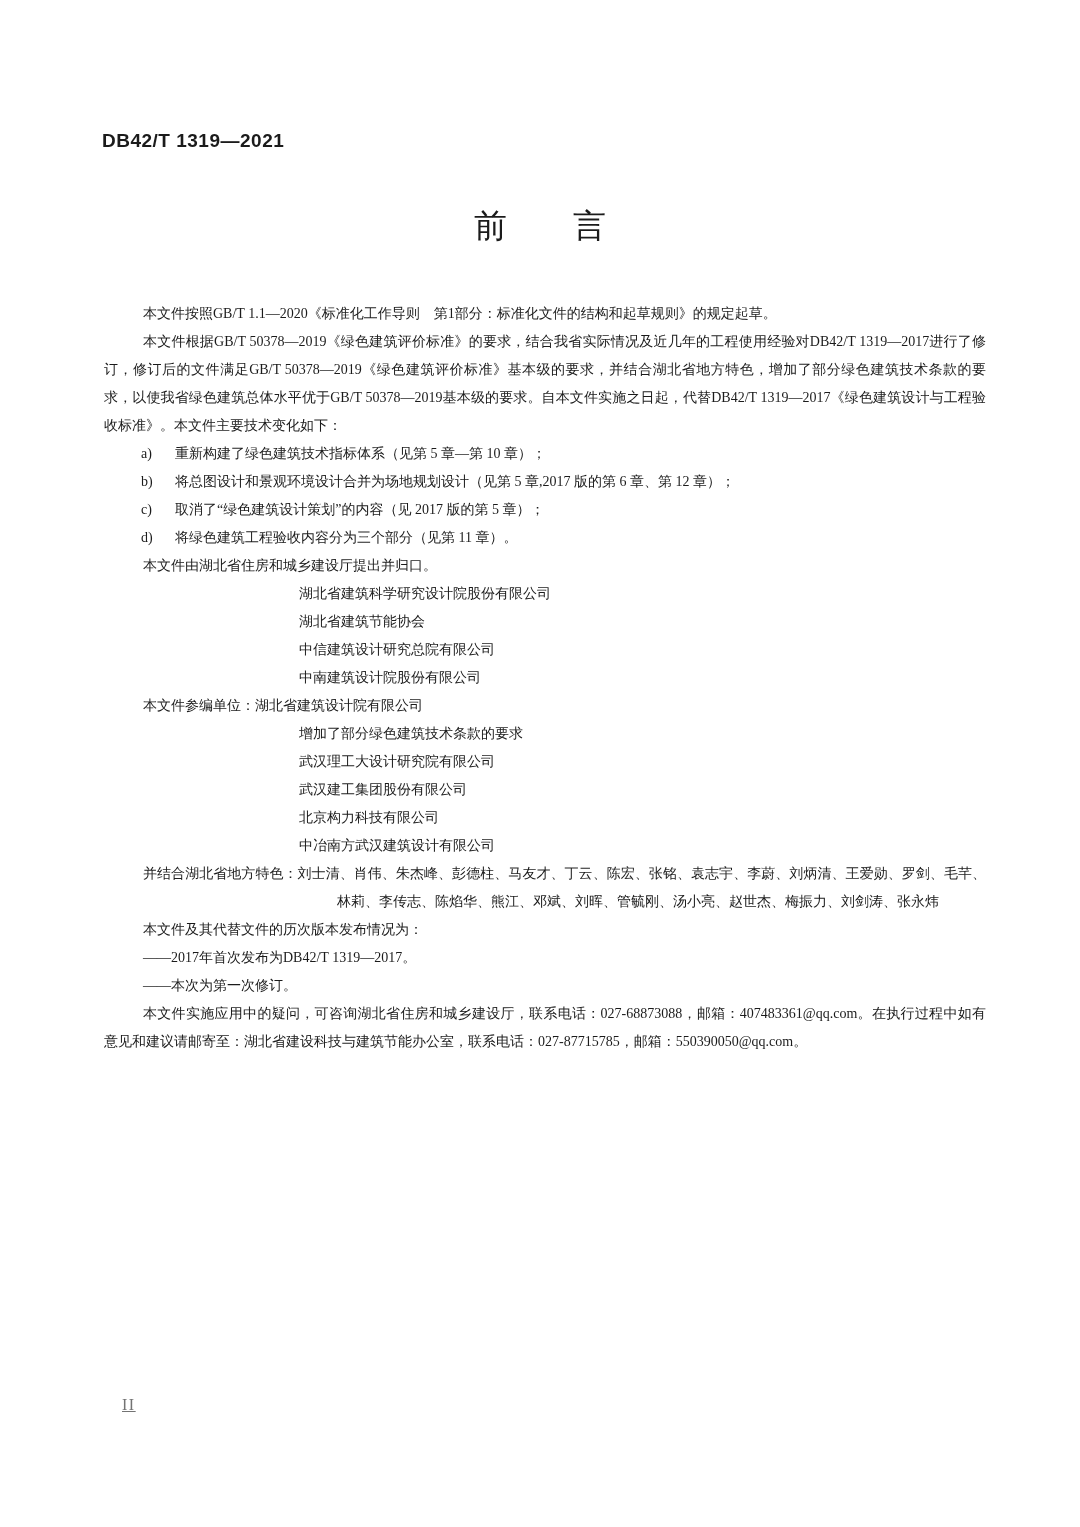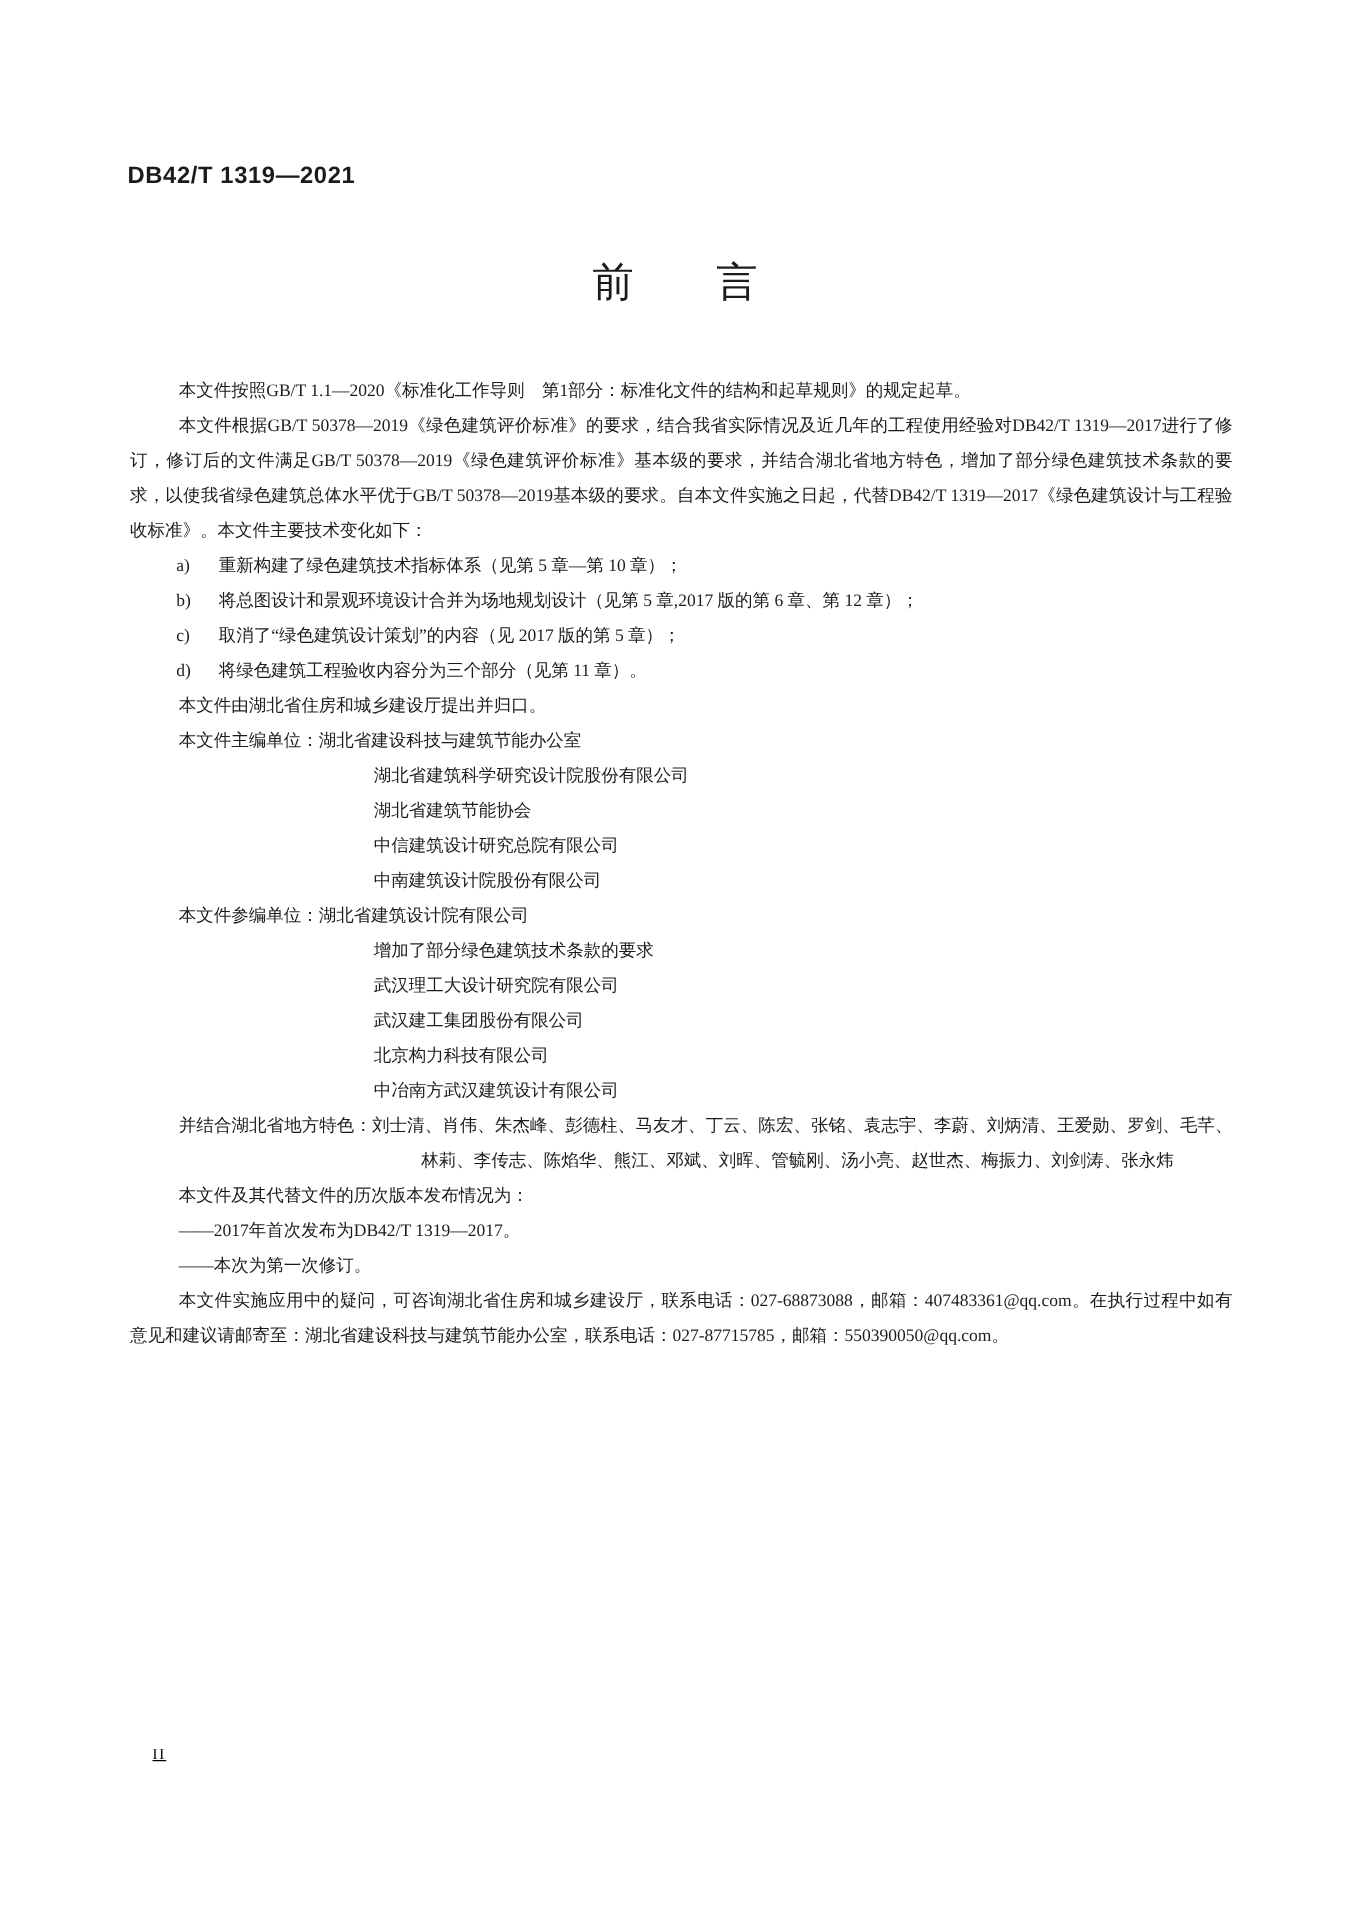--- a/index.html
+++ b/index.html
@@ -45,23 +45,23 @@
   .change-row { display: flex; margin-left: 37px; text-align: left; }
   .change-marker { flex: none; width: 22px; }
   .change-text { flex: 1; padding-left: 12px; }
   .unit-first-line .unit-label { margin-left: 39px; }
   .unit-item { margin-left: 195px; }
   .drafters { padding-left: 233px; text-indent: -194px; }
   .page-number {
     position: absolute;
     left: 122px;
     top: 1396px;
-    font-size: 12px;
+    font-size: 16px;
     letter-spacing: 1.5px;
-    color: #000000;
+    color: #737373;
     text-decoration: underline;
   }
 </style>
 </head>
 <body>
 
 <div class="page">
 
   <div class="doc-number">DB42/T 1319—2021</div>
 
@@ -88,23 +88,20 @@
       </div>
       <div class="change-row">
         <span class="change-marker">d)</span>
         <span class="change-text">将绿色建筑工程验收内容分为三个部分（见第 11 章）。</span>
       </div>
     </div>
 
     <div class="para">本文件由湖北省住房和城乡建设厅提出并归口。</div>
 
     <div>
-      <div class="unit-first-line">
-        <span class="unit-label">本文件主编单位：</span><span>湖北省建设科技与建筑节能办公室</span>
-      </div>
       <div class="unit-item">湖北省建筑科学研究设计院股份有限公司</div>
       <div class="unit-item">湖北省建筑节能协会</div>
       <div class="unit-item">中信建筑设计研究总院有限公司</div>
       <div class="unit-item">中南建筑设计院股份有限公司</div>
     </div>
 
     <div>
       <div class="unit-first-line">
         <span class="unit-label">本文件参编单位：</span><span>湖北省建筑设计院有限公司</span>
       </div>

